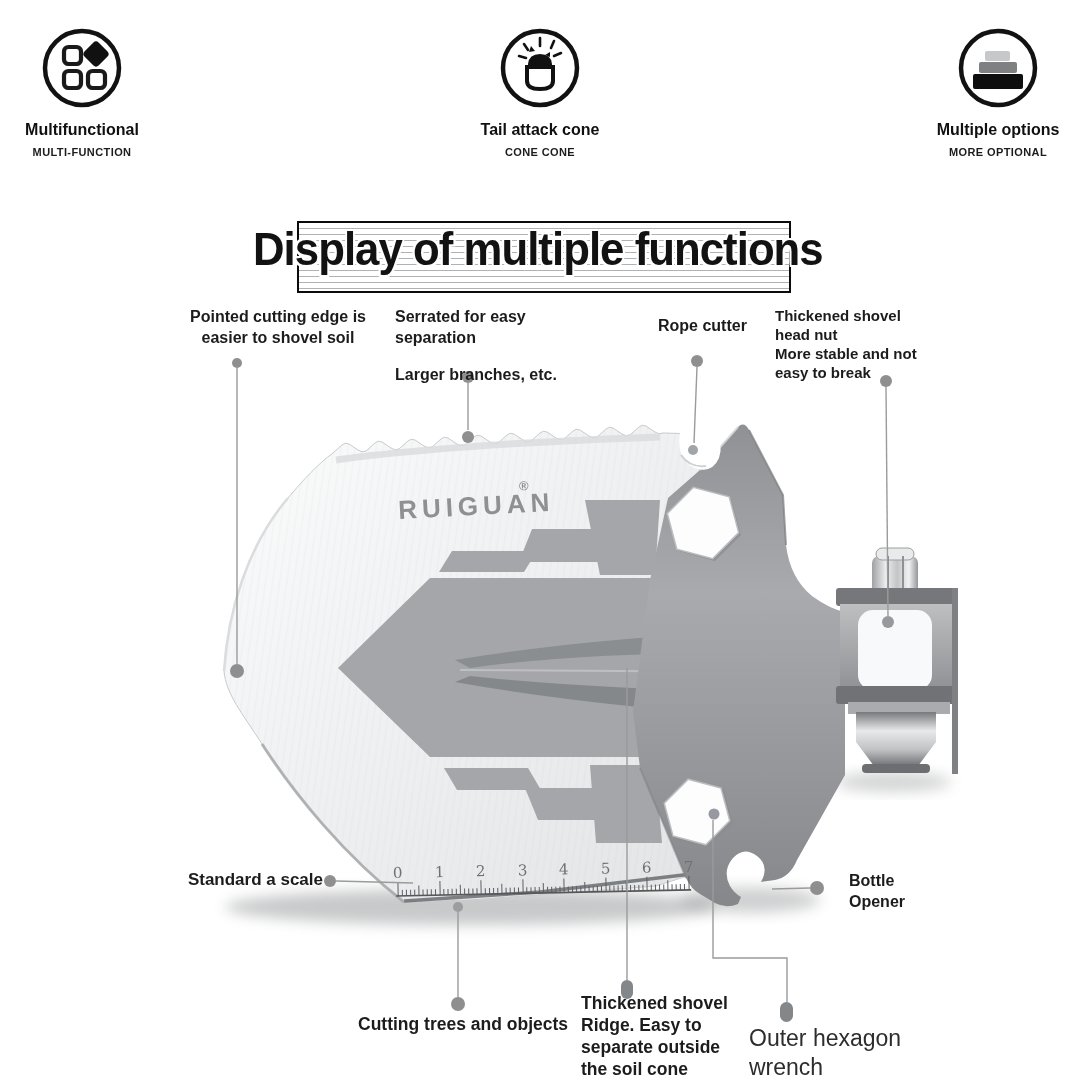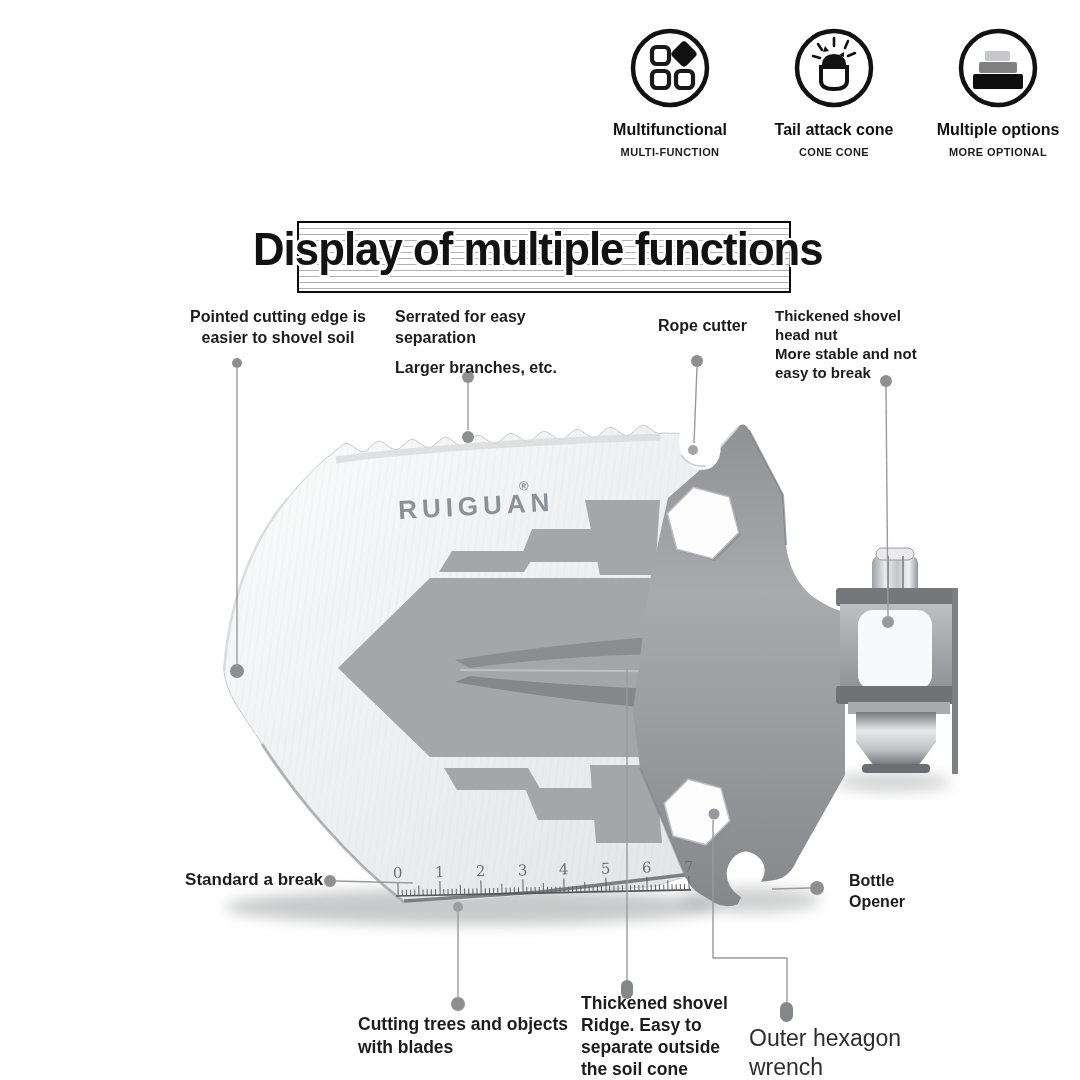--- a/index.html
+++ b/index.html
@@ -1,36 +1,36 @@
 <!DOCTYPE html>
 <html><head>
 <meta charset="utf-8">
 <style>
   html,body{margin:0;padding:0;background:#fff;}
   body{width:1080px;height:1080px;position:relative;overflow:hidden;
        font-family:"Liberation Sans","DejaVu Sans",sans-serif;color:#1b1b1b;}
   
-  .features{position:absolute;top:26px;left:0;width:1080px;display:flex;justify-content:flex-end;}
+  .features{position:absolute;top:26px;left:0;width:1080px;display:flex;justify-content:space-between;}
   .fcard{width:164px;text-align:center;}
   .fcard svg{display:block;margin:0 auto;}
   .f-label{font-size:16px;font-weight:700;margin-top:11px;color:#101010;}
   .f-sub{font-size:11px;font-weight:700;margin-top:7px;letter-spacing:.4px;color:#1c1c1c;}
   
   .title-box{position:absolute;left:297px;top:221px;width:490px;height:68px;
      border:2px solid #0b0b0b;
      background:repeating-linear-gradient(to bottom,rgba(255,255,255,0) 0 5px,rgba(110,115,120,.55) 5px 6px);}
   .page-title{position:absolute;left:253px;top:222px;margin:0;font-size:46px;font-weight:800;
      letter-spacing:-1px;color:#121212;white-space:nowrap;transform:scaleX(.95);transform-origin:left center;
      text-shadow:2px 0 0 #fff,-2px 0 0 #fff,0 2px 0 #fff,0 -2px 0 #fff,2px 2px 0 #fff,-2px -2px 0 #fff,2px -2px 0 #fff,-2px 2px 0 #fff;}
   
   .co{position:absolute;font-weight:700;color:#1c1c1c;}
   .co div{white-space:nowrap;}
   .co-pointed{left:168px;top:306px;width:220px;text-align:center;font-size:16px;line-height:21px;}
   .co-serrated{left:395px;top:306px;font-size:16px;line-height:21px;}
-  .co-serrated .extra{margin-top:9px;}
+  .co-serrated .extra{margin-top:16px;}
   .co-rope{left:658px;top:317px;font-size:16px;}
   .co-nut{left:775px;top:306px;font-size:15px;line-height:19px;}
   .co-scale{left:178px;top:870px;width:145px;text-align:right;font-size:17px;}
   .co-bottle{left:849px;top:870px;font-size:16px;line-height:21px;}
   .co-cutting{left:358px;top:1013px;font-size:17.5px;line-height:23px;}
   .co-ridge{left:581px;top:992px;font-size:17.5px;line-height:22px;}
   .co-hexwrench{left:749px;top:1024px;font-size:23px;line-height:29px;font-weight:400;color:#2d2d2d;}
   
   .stage{position:absolute;left:0;top:0;}
 </style>
@@ -341,31 +341,30 @@
 </div>
 
 <div class="co co-nut">
   <div>Thickened shovel</div>
   <div>head nut</div>
   <div>More stable and not</div>
   <div>easy to break</div>
 </div>
 
 <div class="co co-scale">
-  <div>Standard a break</div>
+  <div>Standard a scale</div>
 </div>
 
 <div class="co co-bottle">
   <div>Bottle</div>
   <div>Opener</div>
 </div>
 
 <div class="co co-cutting">
   <div>Cutting trees and objects</div>
-  <div>with blades</div>
 </div>
 
 <div class="co co-ridge">
   <div>Thickened shovel</div>
   <div>Ridge. Easy to</div>
   <div>separate outside</div>
   <div>the soil cone</div>
 </div>
 
 <div class="co co-hexwrench">

